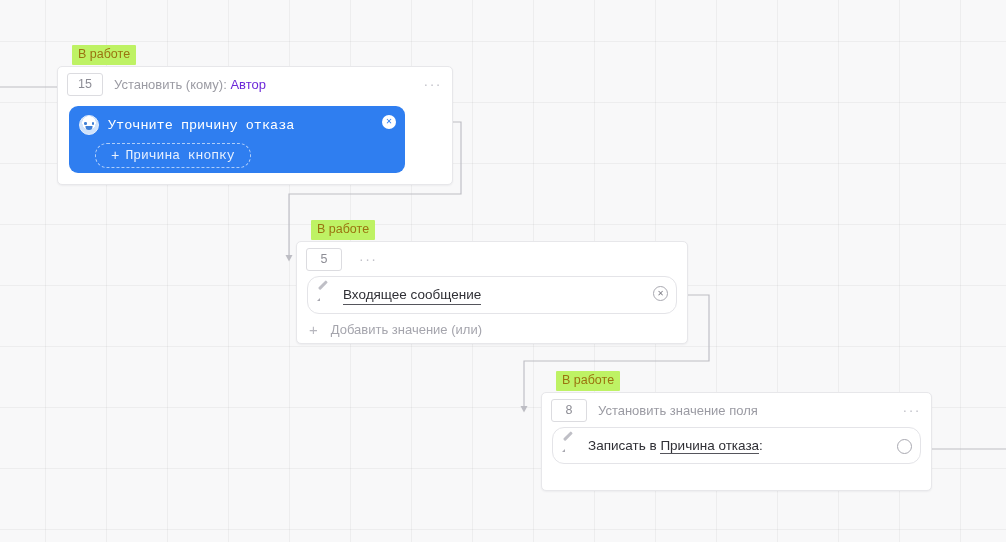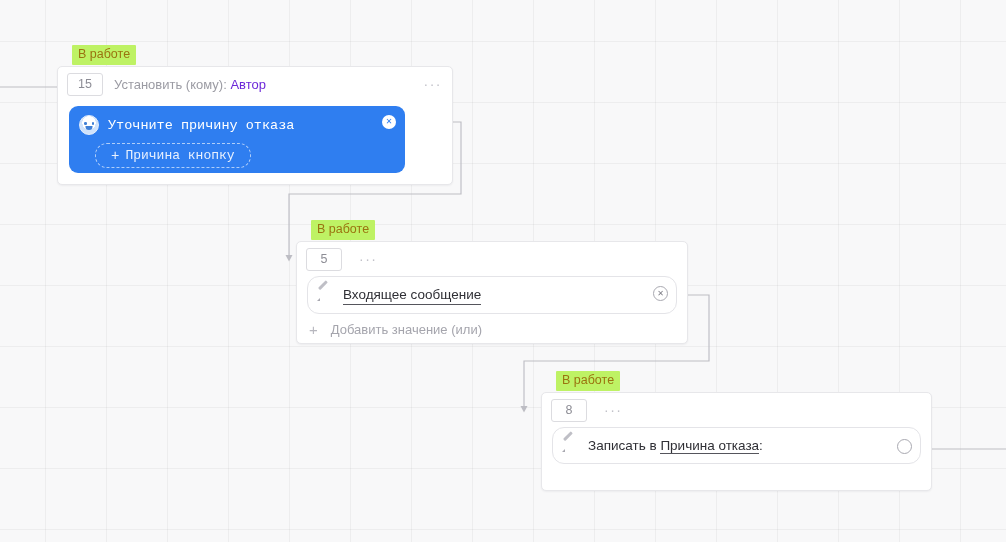--- a/index.html
+++ b/index.html
@@ -245,20 +245,21 @@
     <div class="add-cond">
       <span class="plus">+</span>
       <span>Добавить значение (или)</span>
     </div>
   </div>
 
   <div class="node" id="node17" style="left:541px;top:392px;width:391px;height:99px;">
     <div class="badge">В работе</div>
     <div class="node-head">
       <div class="idbox">8</div>
+      <div class="head-title">Установить значение поля</div>
       <div class="dots">···</div>
     </div>
 
     <div class="cond" style="padding-right:44px;">
       <div class="pencil"></div>
       <div class="cond-text">
         <span>Записать в</span>
         <span class="solid-underline">Причина отказа</span><span>:</span><br>
       </div>
       <div class="cond-out"></div>

